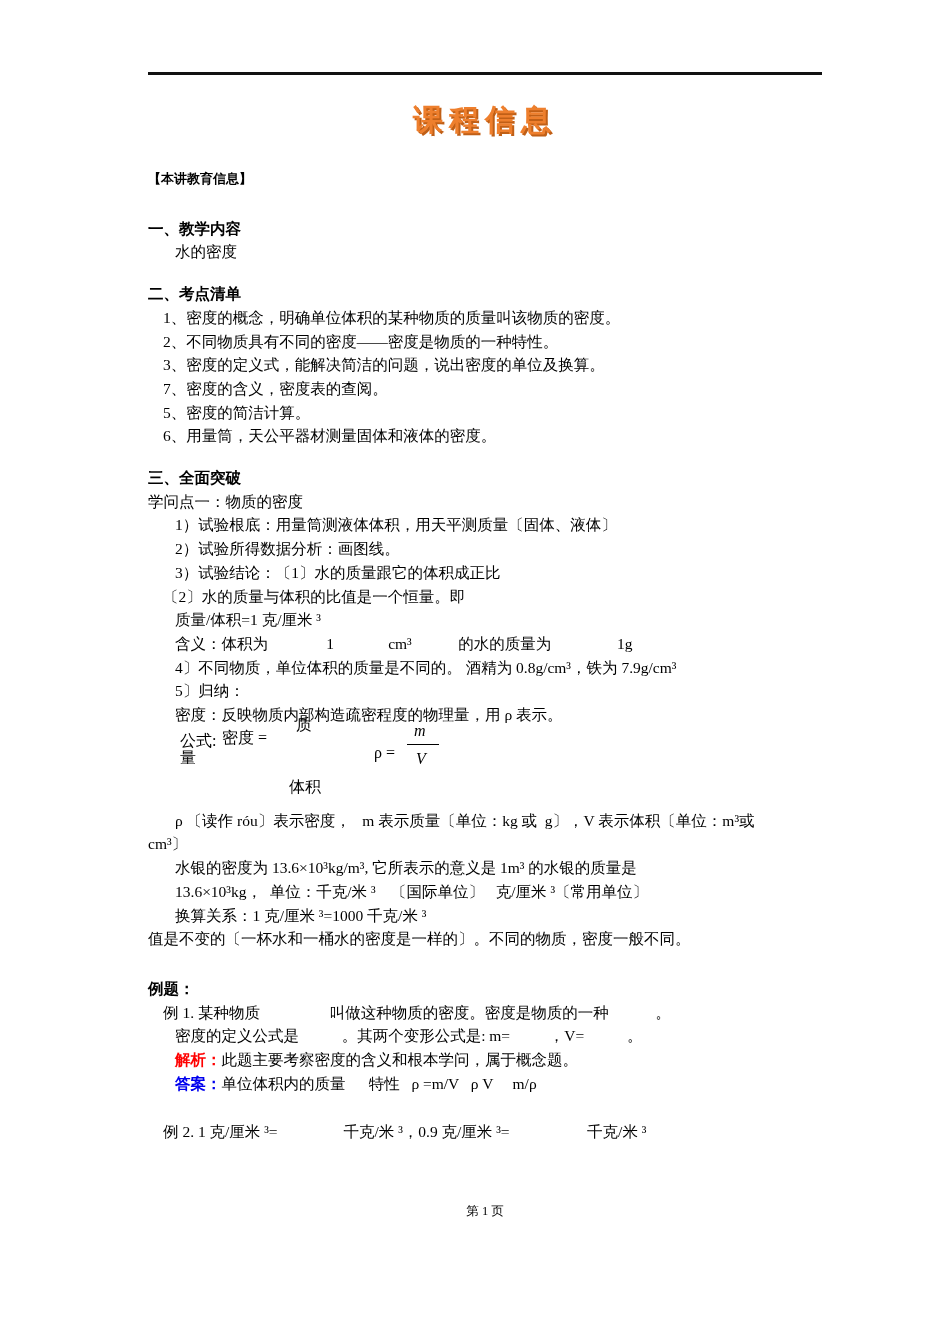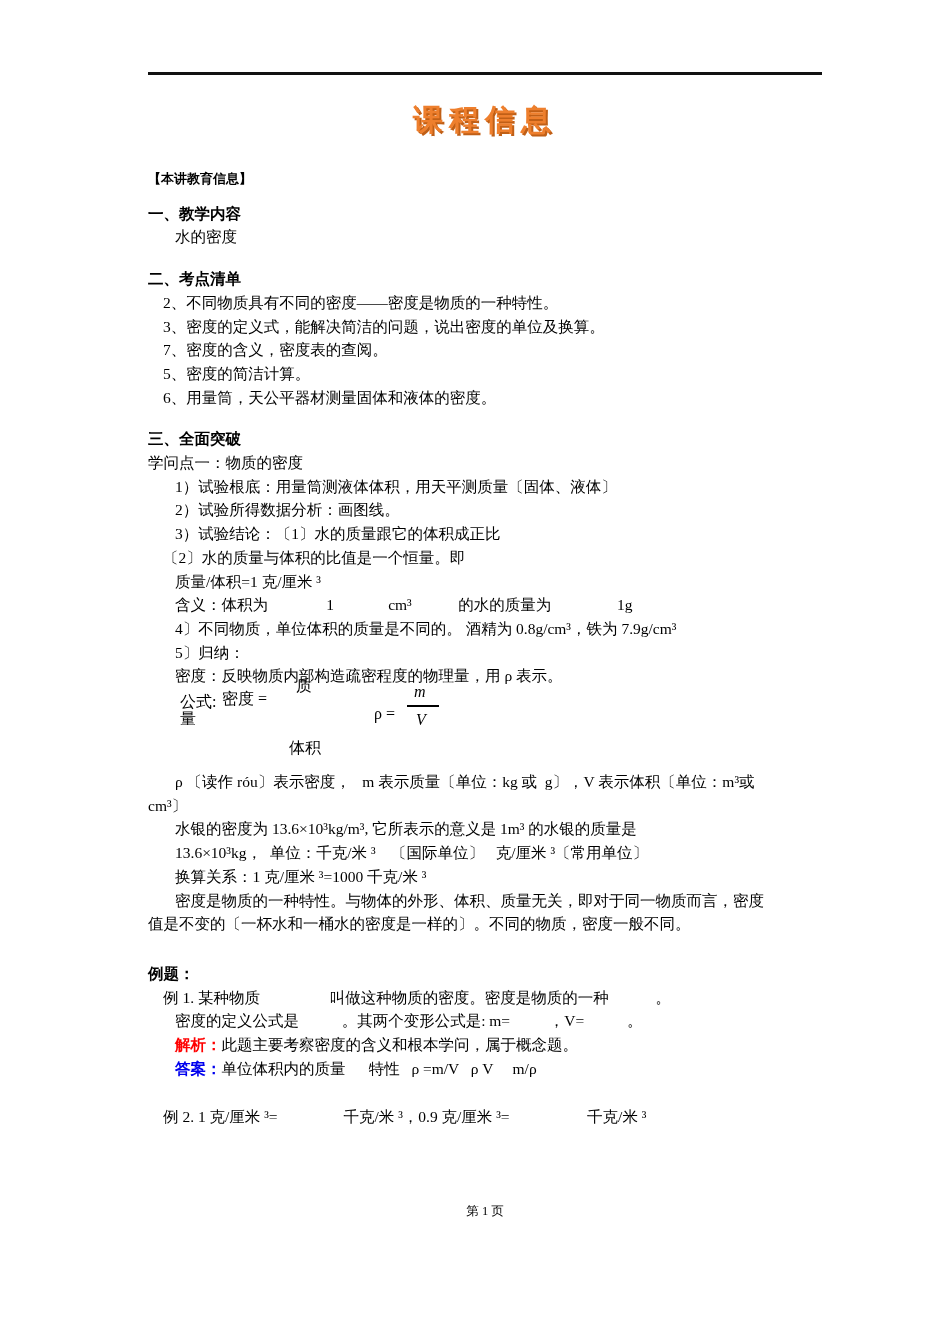--- a/index.html
+++ b/index.html
@@ -35,21 +35,21 @@
     text-shadow: 2px 2px 0 #c05f16;
   }
   .ln {
     margin: 0;
     font-size: 15.5px;
     line-height: 23.7px;
     white-space: pre-wrap;
   }
   .b { font-weight: bold; }
   .hdr { font-size: 13px; margin-top: 26px; }
-  .t1 { margin-top: 11px; }
+  .t1 { margin-top: 26px; }
   .i1 { padding-left: 15px; }
   .i2 { padding-left: 27px; }
   .sp18 { height: 18px; }
   .sp24 { height: 24px; }
   .sp26 { height: 26px; }
   .red  { color: var(--analysis_red, #ff0000); font-weight: bold; }
   .blue { color: var(--answer_blue, #0000ee); font-weight: bold; }
   .formula { position: relative; height: 82px; }
   .formula span { position: absolute; font-size: 16px; line-height: 19px; }
   .f-zhi   { left: 148px; top: -12px; }
@@ -79,20 +79,21 @@
     <div class="doc-title">课程信息</div>
 
     <p class="ln b hdr">【本讲教育信息】</p>
 
     <p class="ln b t1">一、教学内容</p>
     <p class="ln i2">水的密度</p>
 
     <div class="sp18"></div>
 
     <p class="ln b">二、考点清单</p>
+    <p class="ln i1">1、密度的概念，明确单位体积的某种物质的质量叫该物质的密度。</p>
     <p class="ln i1">2、不同物质具有不同的密度——密度是物质的一种特性。</p>
     <p class="ln i1">3、密度的定义式，能解决简洁的问题，说出密度的单位及换算。</p>
     <p class="ln i1">7、密度的含义，密度表的查阅。</p>
     <p class="ln i1">5、密度的简洁计算。</p>
     <p class="ln i1">6、用量筒，天公平器材测量固体和液体的密度。</p>
 
     <div class="sp18"></div>
 
     <p class="ln b">三、全面突破</p>
     <p class="ln">学问点一：物质的密度</p>
@@ -116,21 +117,20 @@
       <span class="f-bar"></span>
       <span class="f-v">V</span>
       <span class="f-tiji">体积</span>
     </div>
 
     <p class="ln i2">ρ 〔读作 róu〕表示密度，   m 表示质量〔单位：kg 或  g〕，V 表示体积〔单位：m³或</p>
     <p class="ln">cm³〕</p>
     <p class="ln i2">水银的密度为 13.6×10³kg/m³, 它所表示的意义是 1m³ 的水银的质量是</p>
     <p class="ln i2">13.6×10³kg，  单位：千克/米 ³    〔国际单位〕   克/厘米 ³〔常用单位〕</p>
     <p class="ln i2">换算关系：1 克/厘米 ³=1000 千克/米 ³</p>
-    <p class="ln i2">密度是物质的一种特性。与物体的外形、体积、质量无关，即对于同一物质而言，密度</p>
     <p class="ln">值是不变的〔一杯水和一桶水的密度是一样的〕。不同的物质，密度一般不同。</p>
 
     <div class="sp26"></div>
 
     <p class="ln b">例题：</p>
     <p class="ln i1">例 1. 某种物质                  叫做这种物质的密度。密度是物质的一种            。</p>
     <p class="ln i2">密度的定义公式是           。其两个变形公式是: m=          ，V=           。</p>
     <p class="ln i2"><span class="red">解析：</span><span>此题主要考察密度的含义和根本学问，属于概念题。</span></p>
     <p class="ln i2"><span class="blue">答案：</span><span>单位体积内的质量      特性   ρ =m/V   ρ V     m/ρ</span></p>
 

